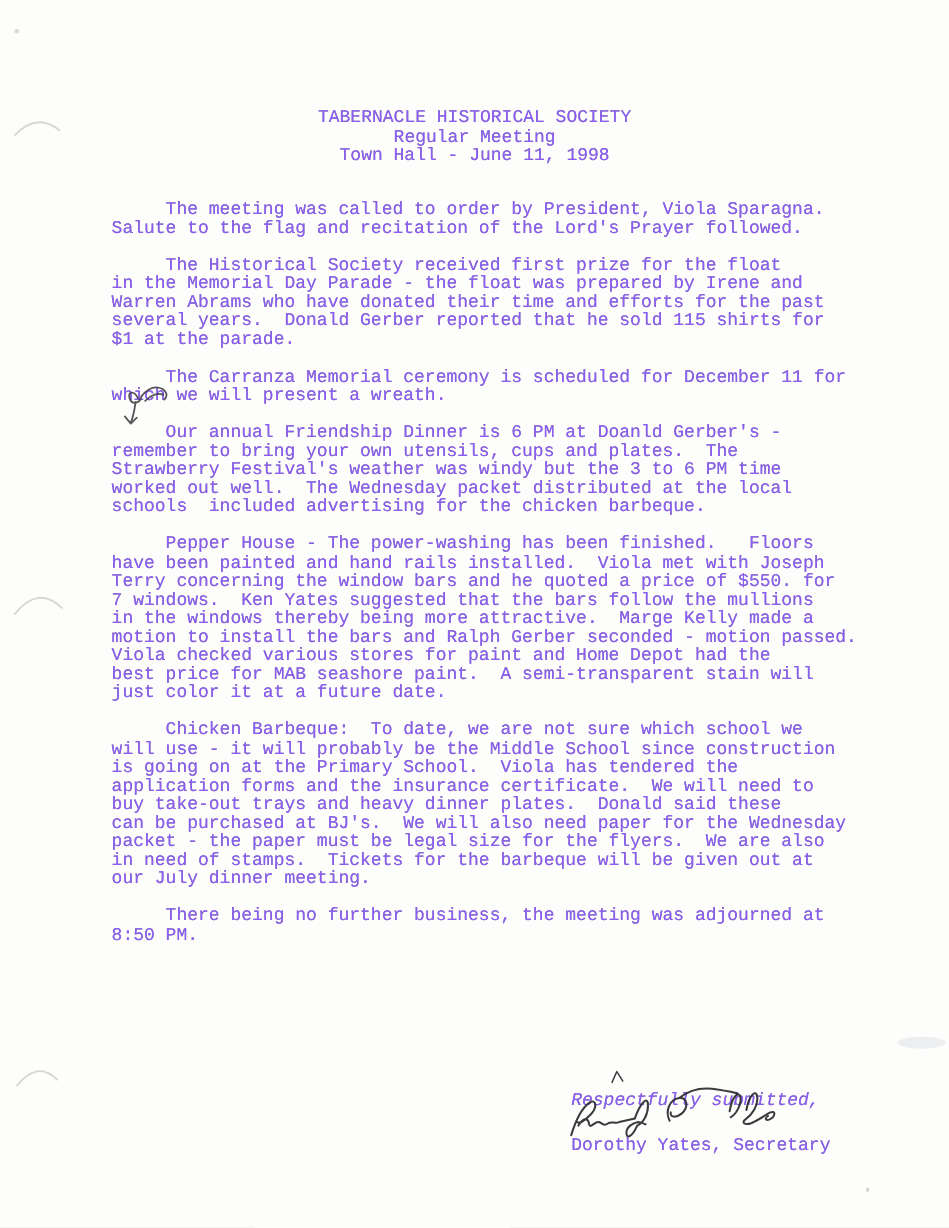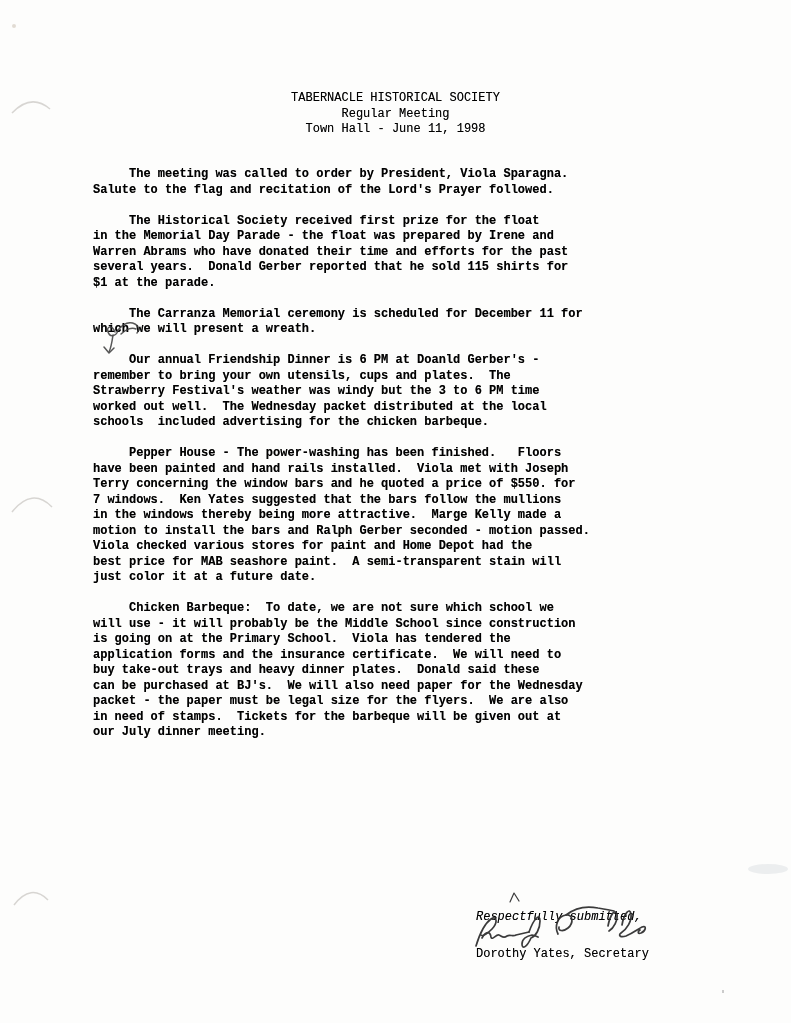--- a/index.html
+++ b/index.html
@@ -10,36 +10,36 @@
   }
   .page{
     position:relative;
     width:791px;height:1023px;
     background:#fdfdfc;
     overflow:hidden;
   }
   pre{
     margin:0;
     font-family:"Liberation Mono","DejaVu Sans Mono",monospace;
-    font-size:12px;
+    font-size:15px;
     line-height:15.5px;
-    color:#000000;
+    color:#8b5cf6;
     text-shadow:0 0 0.5px rgba(36,36,36,0.55);
     white-space:pre;
   }
   .doc-header{
     position:absolute;
     left:0;right:0;top:91px;
     text-align:center;
   }
   .doc-body{
     position:absolute;
     left:93px;top:167px;
   }
-  .doc-body pre{margin:0 0 15.5px 0;font-weight:bold;}
+  .doc-body pre{margin:0 0 15.5px 0;}
   .closing{
     position:absolute;
     left:476px;top:898px;
   }
   .closing .salutation{position:absolute;left:0;top:12px;font-style:italic;}
   .closing .sig-line{position:absolute;left:0;top:49px;}
   .closing svg{position:absolute;left:-2px;top:-6px;}
   .artifact-layer{
     position:absolute;left:0;top:0;
     pointer-events:none;
@@ -93,20 +93,22 @@
 just color it at a future date.</pre>
     <pre>     Chicken Barbeque:  To date, we are not sure which school we
 will use - it will probably be the Middle School since construction
 is going on at the Primary School.  Viola has tendered the
 application forms and the insurance certificate.  We will need to
 buy take-out trays and heavy dinner plates.  Donald said these
 can be purchased at BJ's.  We will also need paper for the Wednesday
 packet - the paper must be legal size for the flyers.  We are also
 in need of stamps.  Tickets for the barbeque will be given out at
 our July dinner meeting.</pre>
+    <pre>     There being no further business, the meeting was adjourned at
+8:50 PM.</pre>
   </div>
 
   <svg class="insertion-mark" width="60" height="46" viewBox="0 0 60 46">
     <g fill="none" stroke="#3b3b3b" stroke-width="1.5" stroke-linecap="round" stroke-linejoin="round" opacity="0.85">
       <path d="M 20,20 C 17,13 11,14 13,20 C 15,26 22,24 23,18"></path>
       <path d="M 23,18 C 28,12 34,9 40,12 C 44,14 45,18 42,21"></path>
       <path d="M 26,22 C 31,17 37,15 41,17"></path>
       <path d="M 18,23 C 17,30 16,36 14,40"></path>
       <path d="M 9,35 L 14,41 L 19,36"></path>
     </g>

